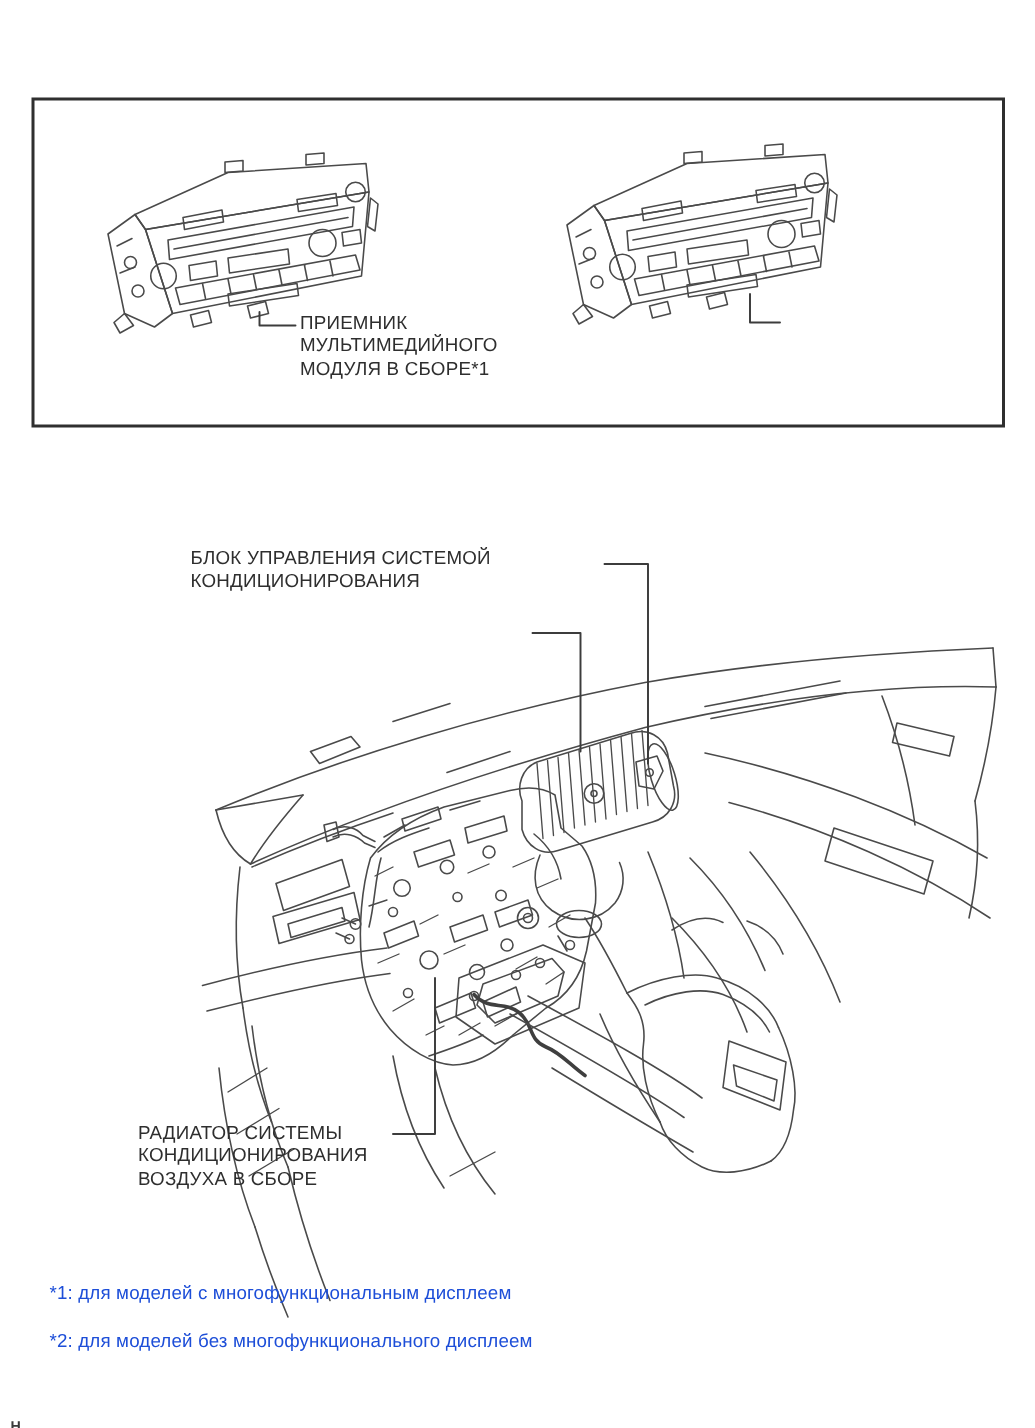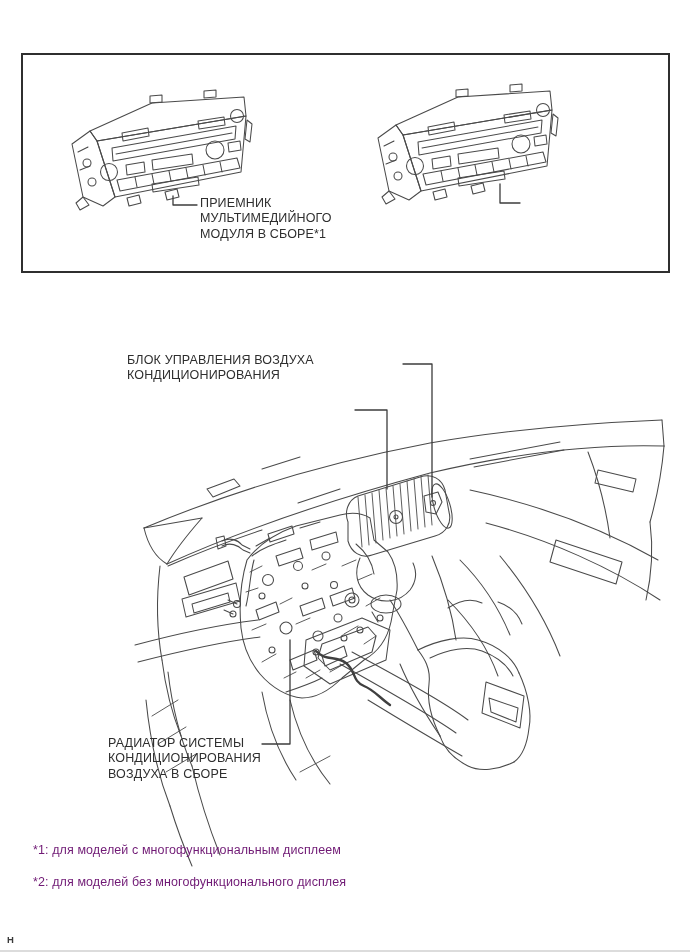--- a/index.html
+++ b/index.html
@@ -1,37 +1,37 @@
 <!DOCTYPE html>
 <html><head>
 <meta charset="utf-8">
 <style>
   html,body{margin:0;padding:0;}
   body{
     width:690px;height:952px;background:#ffffff;position:relative;overflow:hidden;
     font-family:"Liberation Sans", sans-serif;
   }
-  .page{position:absolute;inset:0;}
+  .page{position:absolute;inset:0;margin-top:12px;}
   svg.art{position:absolute;left:0;top:0;z-index:1;}
   .art path,.art line,.art circle,.art ellipse,.art polyline{
     fill:none;stroke:#4a4a4a;stroke-width:1.05;stroke-linecap:round;stroke-linejoin:round;
   }
   .art .leader{stroke:#3c3c3c;stroke-width:1.3;}
   .art .bold{stroke:#3f3f3f;stroke-width:2.4;}
   .art .thin{stroke-width:0.9;}
   .components-box{
     position:absolute;left:21px;top:53px;width:645px;height:216px;
     border:2px solid #2f2f2f;z-index:2;background:transparent;
   }
   .label{
     position:absolute;z-index:3;color:#2e2e2e;font-size:12.5px;line-height:15.4px;
     white-space:pre-line;letter-spacing:0.15px;
   }
   .footnote{
-    position:absolute;z-index:3;color:#701a75;font-size:12.5px;letter-spacing:0.1px;
+    position:absolute;z-index:3;color:#1d4ed8;font-size:12.5px;letter-spacing:0.1px;
   }
   .page-letter{
     position:absolute;left:7px;top:934px;z-index:3;color:#3a3a3a;
     font-size:9.5px;font-weight:bold;
   }
   .bottom-edge{
     position:absolute;left:0;top:950px;width:690px;height:2px;background:#dcdcdc;z-index:1;
   }
 </style>
 </head>
@@ -251,28 +251,28 @@
     <path class="leader" d="M290,640 L290,744 L262,744"></path>
   </svg>
 
   <div class="components-box"></div>
 
   <div class="label" style="left:200px;top:196px">ПРИЕМНИК
 МУЛЬТИМЕДИЙНОГО
 МОДУЛЯ В СБОРЕ*1</div>
 
 
-  <div class="label" style="left:127px;top:353px">БЛОК УПРАВЛЕНИЯ ВОЗДУХА
+  <div class="label" style="left:127px;top:353px">БЛОК УПРАВЛЕНИЯ СИСТЕМОЙ
 КОНДИЦИОНИРОВАНИЯ</div>
 
 
-  <div class="label" style="left:108px;top:736px">РАДИАТОР СИСТЕМЫ
+  <div class="label" style="left:92px;top:736px">РАДИАТОР СИСТЕМЫ
 КОНДИЦИОНИРОВАНИЯ
 ВОЗДУХА В СБОРЕ</div>
 
   <div class="footnote" style="left:33px;top:843px">*1: для моделей с многофункциональным дисплеем</div>
 
-  <div class="footnote" style="left:33px;top:875px">*2: для моделей без многофункционального дисплея</div>
+  <div class="footnote" style="left:33px;top:875px">*2: для моделей без многофункционального дисплеем</div>
 
   <div class="page-letter">H</div>
 
   <div class="bottom-edge"></div>
 </div>
 
 </body></html>

